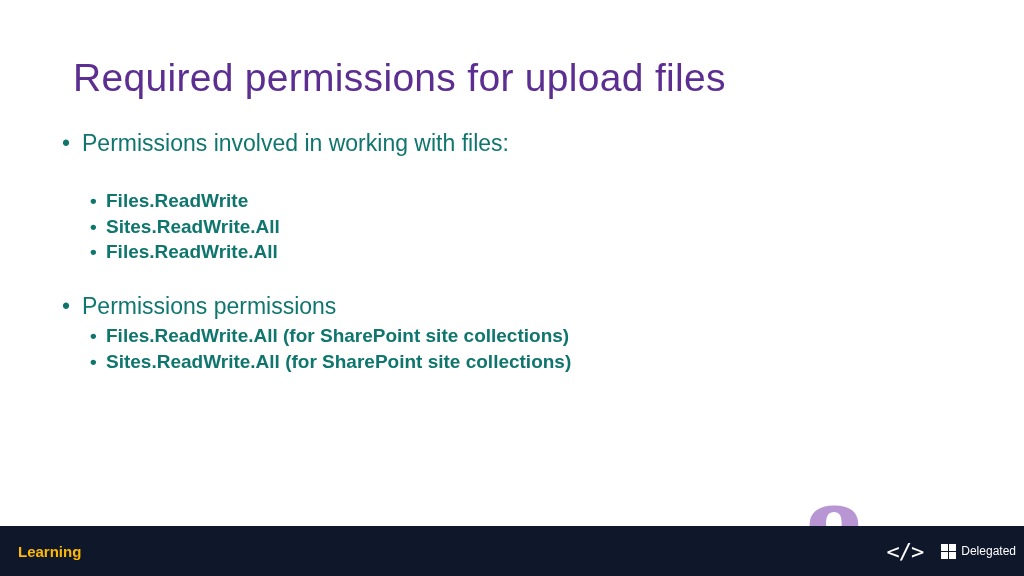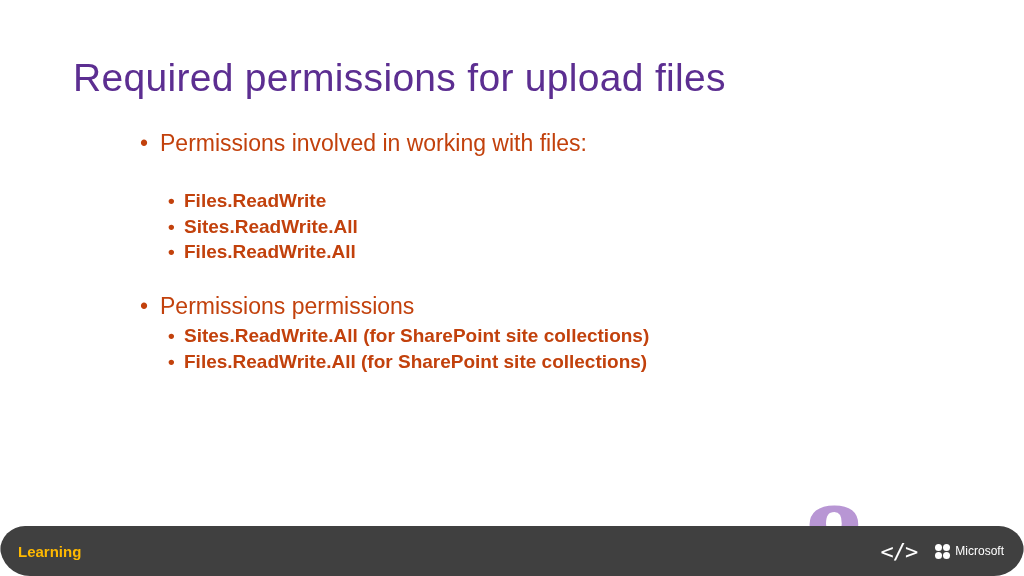--- a/index.html
+++ b/index.html
@@ -1,15 +1,15 @@
 <!DOCTYPE html>
 <html><head>
   <meta charset="utf-8">
   <style>
-    * { margin: 0; padding: 0; box-sizing: border-box; border-radius: 30px; }
+    * { margin: 0; padding: 0; box-sizing: border-box; }
     body {
       width: 1024px;
       height: 576px;
       font-family: 'Segoe UI', 'Segoe UI Light', Arial, sans-serif;
       background: #ffffff;
       position: relative;
       overflow: hidden;
     }
     .slide {
       width: 100%;
@@ -17,23 +17,22 @@
       position: relative;
     }
     .title {
       color: #5c2e91;
       font-size: 39px;
       font-weight: 300;
       padding: 56px 0 0 73px;
       letter-spacing: 0.3px;
     }
     .content {
-      padding: 30px 0 0 108px;
-      color: #c2410c;
-      margin-left: 32px;
+      padding: 30px 0 0 62px;
+      color: #0f766e;
     }
     .bullet-level-1 {
       font-size: 23px;
       font-weight: 400;
       margin-bottom: 3px;
       position: relative;
       padding-left: 20px;
     }
     .bullet-level-1::before {
       content: "•";
@@ -56,25 +55,25 @@
     }
     .section-gap {
       height: 28px;
     }
     .footer {
       position: absolute;
       bottom: 0;
       left: 0;
       width: 100%;
       height: 50px;
-      background: #404040;
+      background: #0f172a;
       display: flex;
       align-items: center;
       justify-content: space-between;
-      padding: 0 20px 0 18px;
+      padding: 0 8px 0 18px;
     }
     .footer-left {
       color: #ffb900;
       font-size: 15px;
       font-weight: 600;
     }
     .footer-right {
       display: flex;
       align-items: center;
       gap: 18px;
@@ -131,34 +130,34 @@
 
     <div class="section-gap"></div>
 
     <div class="bullet-level-2">Files.ReadWrite</div>
     <div class="bullet-level-2">Sites.ReadWrite.All</div>
     <div class="bullet-level-2">Files.ReadWrite.All</div>
 
     <div class="section-gap"></div>
 
     <div class="bullet-level-1">Permissions permissions</div>
+    <div class="bullet-level-2">Files.ReadWrite.All (for SharePoint site collections)</div>
     <div class="bullet-level-2">Sites.ReadWrite.All (for SharePoint site collections)</div>
-    <div class="bullet-level-2">Files.ReadWrite.All (for SharePoint site collections)</div>
   </div>
 
   <div class="ampersand-bg">&amp;</div>
 
   <div class="footer">
     <div class="footer-left">Learning</div>
     <div class="footer-right">
       <span class="code-icon">&lt;/&gt;</span>
       <div class="ms-logo">
         <div class="ms-squares">
           <div></div>
             <div></div>
             <div></div>
             <div></div>
         </div>
-        <span class="ms-text">Microsoft</span>
+        <span class="ms-text">Delegated</span>
       </div>
     </div>
   </div>
 </div>
 
 </body></html>

